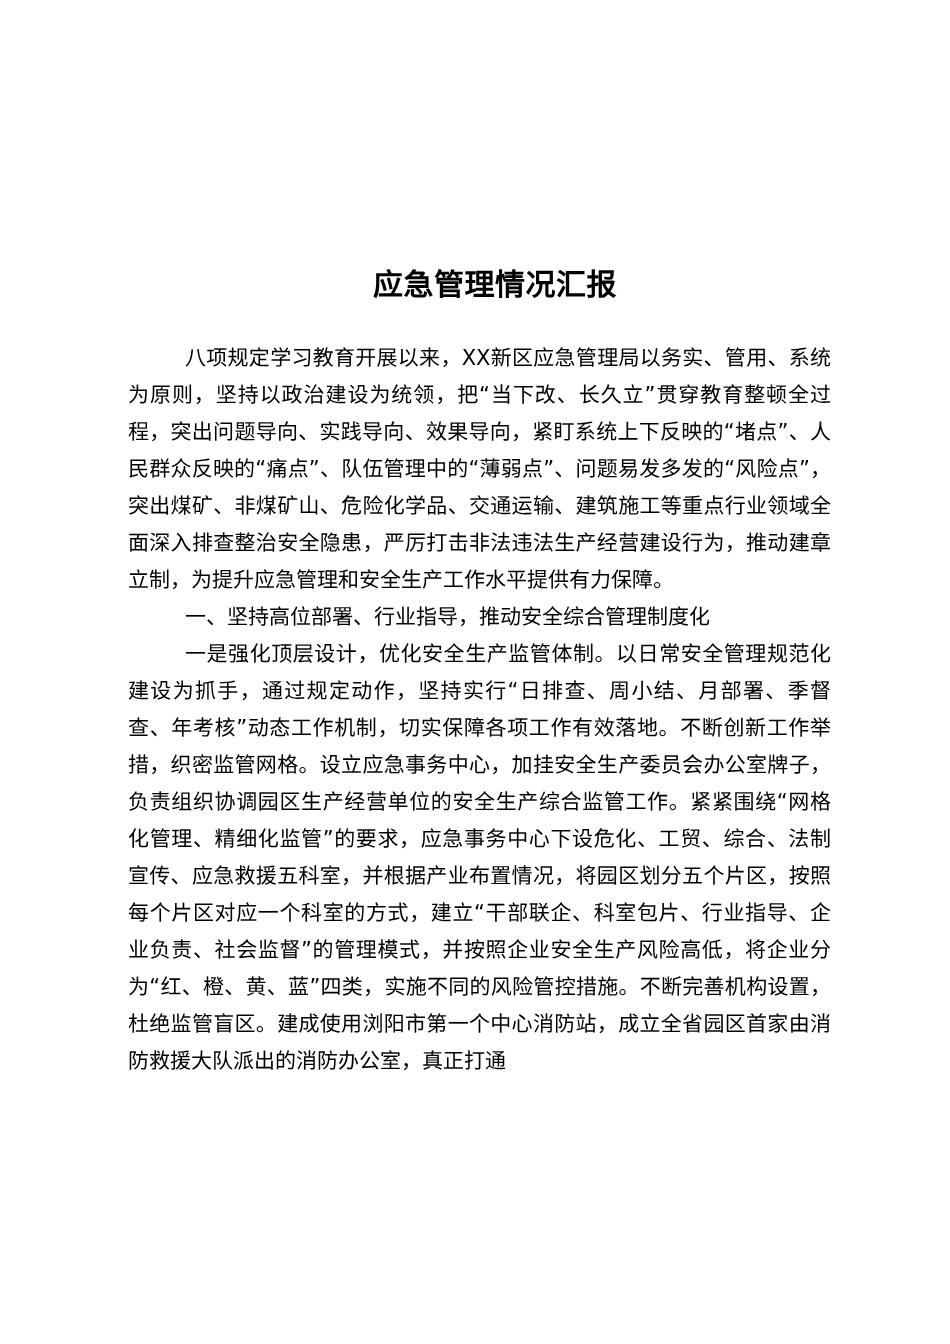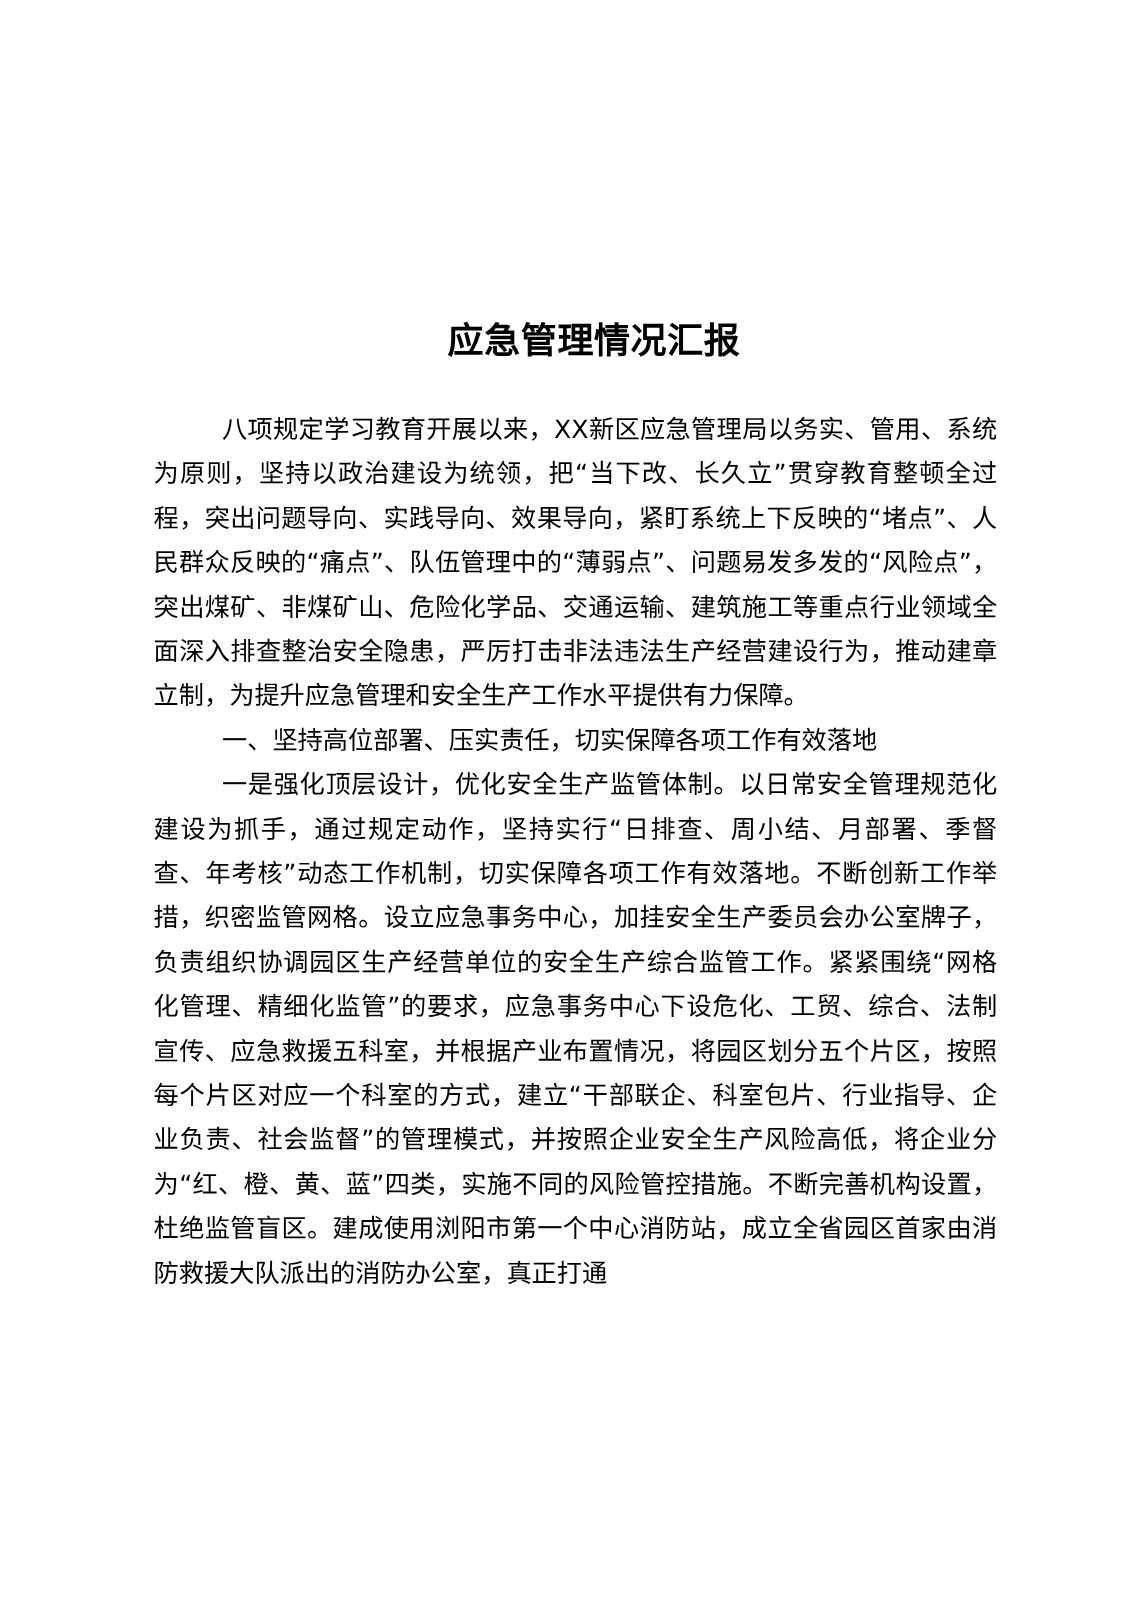--- a/index.html
+++ b/index.html
@@ -64,19 +64,19 @@
 <body>
 
 <div class="page">
 
   <h1 class="doc-title">应急管理情况汇报</h1>
 
   <div class="body-block">
 
     <p class="para">八项规定学习教育开展以来，XX新区应急管理局以务实、管用、系统为原则，坚持以政治建设为统领，把“当下改、长久立”贯穿教育整顿全过程，突出问题导向、实践导向、效果导向，紧盯系统上下反映的“堵点”、人民群众反映的“痛点”、队伍管理中的“薄弱点”、问题易发多发的“风险点”，突出煤矿、非煤矿山、危险化学品、交通运输、建筑施工等重点行业领域全面深入排查整治安全隐患，严厉打击非法违法生产经营建设行为，推动建章立制，为提升应急管理和安全生产工作水平提供有力保障。</p>
 
-    <p class="para">一、坚持高位部署、压实责任，切实保障各项工作有效落地</p>
+    <p class="para">一、坚持高位部署、行业指导，推动安全综合管理制度化</p>
 
     <p class="para">一是强化顶层设计，优化安全生产监管体制。以日常安全管理规范化建设为抓手，通过规定动作，坚持实行“日排查、周小结、月部署、季督查、年考核”动态工作机制，切实保障各项工作有效落地。不断创新工作举措，织密监管网格。设立应急事务中心，加挂安全生产委员会办公室牌子，负责组织协调园区生产经营单位的安全生产综合监管工作。紧紧围绕“网格化管理、精细化监管”的要求，应急事务中心下设危化、工贸、综合、法制宣传、应急救援五科室，并根据产业布置情况，将园区划分五个片区，按照每个片区对应一个科室的方式，建立“干部联企、科室包片、行业指导、企业负责、社会监督”的管理模式，并按照企业安全生产风险高低，将企业分为“红、橙、黄、蓝”四类，实施不同的风险管控措施。不断完善机构设置，杜绝监管盲区。建成使用浏阳市第一个中心消防站，成立全省园区首家由消防救援大队派出的消防办公室，真正打通</p>
 
   </div>
 
 </div>
 
 </body></html>

